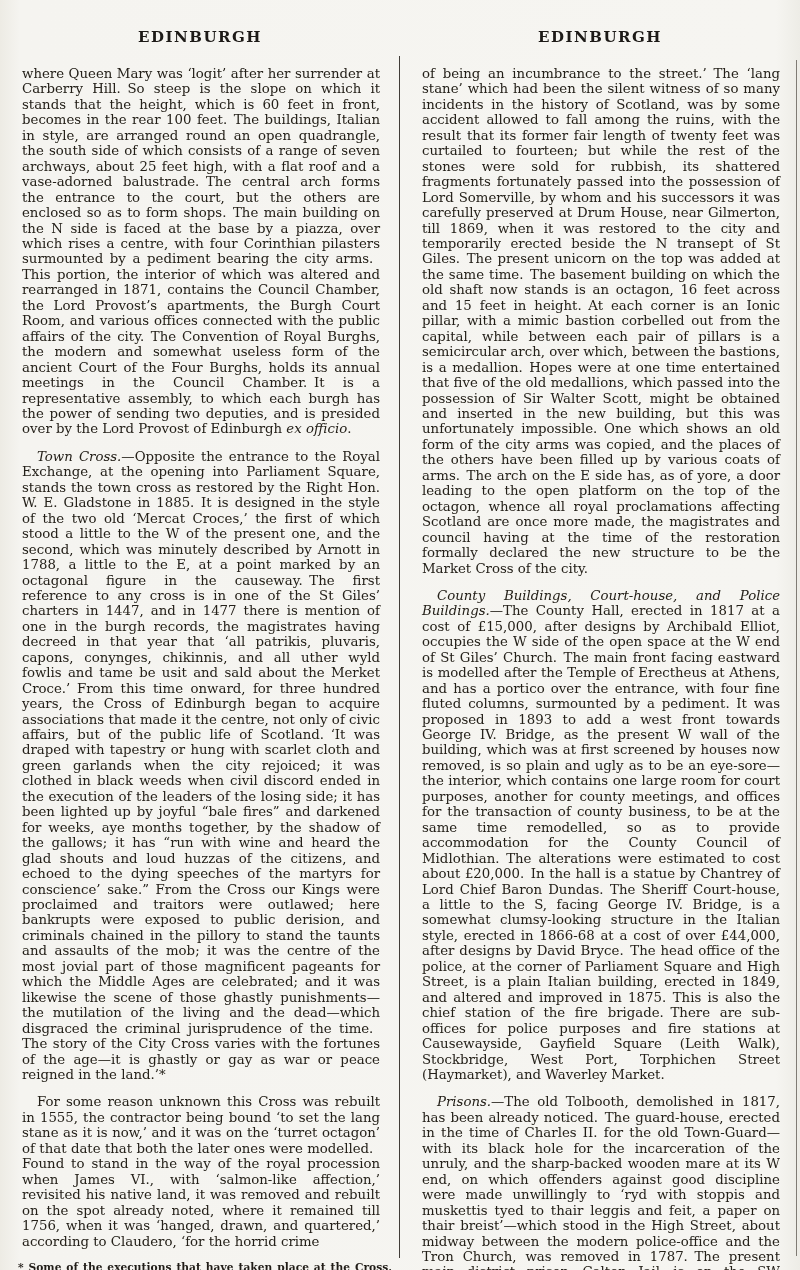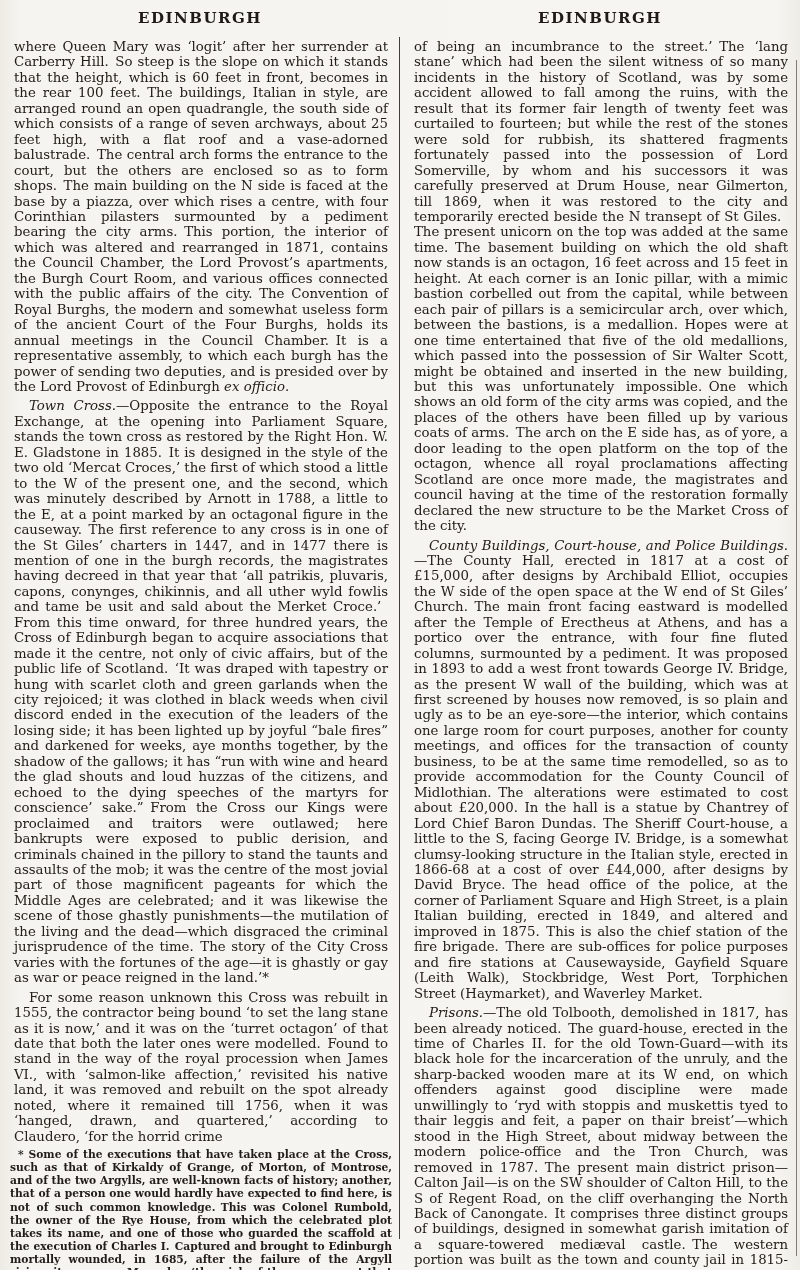--- a/index.html
+++ b/index.html
@@ -6,39 +6,39 @@
   body {
     width: 800px; height: 1270px; overflow: hidden;
     background: #e9e7e1;
     font-family: "DejaVu Serif", serif;
   }
   .page {
     position: relative; width: 800px; height: 1270px; overflow: hidden;
     background: linear-gradient(90deg, #edebe4 0%, #f5f4f0 2.5%, #f6f5f1 97%, #edece6 100%);
     color: #262320;
   }
-  .running-heads { display: flex; padding-top: 9px; }
+  .running-heads { display: flex; padding-top: 28px; }
   .rh {
     width: 50%; text-align: center; font-weight: bold;
     font-size: 15px; letter-spacing: 1.5px; color: #1d1a17;
   }
   .columns { position: relative; display: flex; margin-top: 8px; padding: 0 8px 0 10px; gap: 18px; }
   .col {
     width: 382px; font-size: 13.3px; line-height: 15.45px;
     text-align: justify; color: #242019;
   }
   .col-divider {
     position: absolute; left: 399px; top: 2px; height: 1202px; width: 1.2px;
     background: #413d38;
   }
   .edge-line {
     position: absolute; right: 3px; top: 60px; bottom: 14px; width: 1.2px;
     background: #59544d; opacity: .75;
   }
-  .para { margin: 4px; text-indent: 15px; }
+  .para { margin: 12px; text-indent: 15px; }
   .para.noindent { text-indent: 0; }
   .it { font-style: italic; }
   .footnote {
     margin: 3px 0 0 0; font-size: 10.7px; line-height: 13.1px;
     font-weight: bold; text-align: justify; text-indent: 8px; color: #211d18;
   }
 </style>
 </head>
 <body>
 

